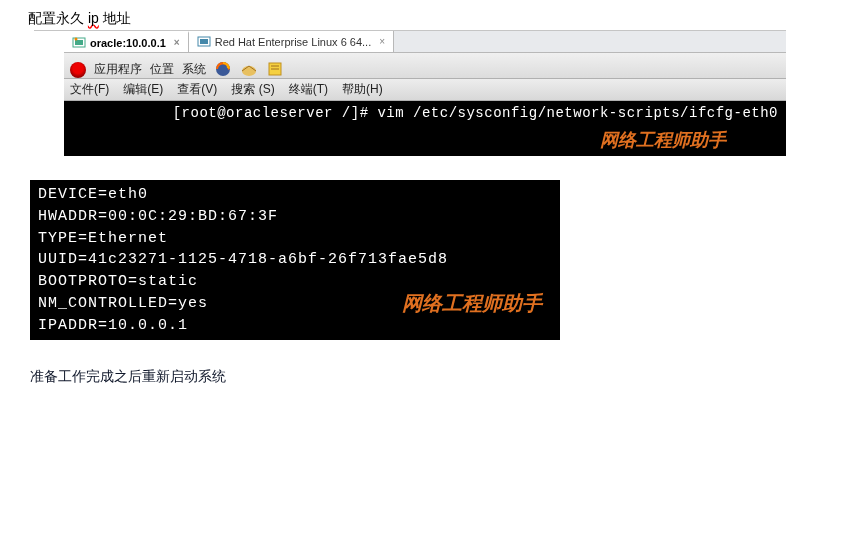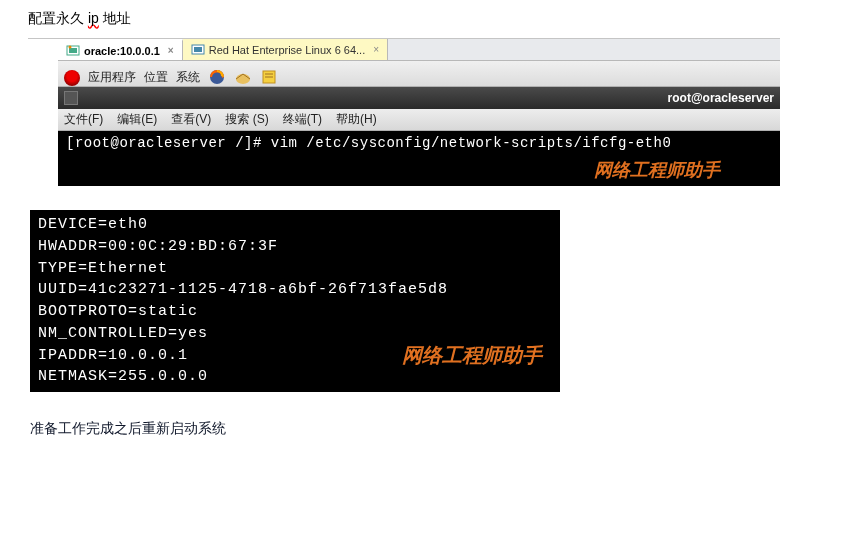--- a/index.html
+++ b/index.html
@@ -6,29 +6,29 @@
     body {
       font-family: "Microsoft YaHei", SimSun, sans-serif;
       background: #fff;
       width: 854px;
       height: 540px;
       padding: 10px 20px;
     }
     .doc-title {
       font-size: 14px;
       color: #000;
-      margin-bottom: 10px;
+      margin-bottom: 2px;
       padding-left: 8px;
     }
     .squiggle {
       text-decoration: underline wavy red;
       text-decoration-skip-ink: none;
     }
     .vm-window {
-      margin-left: 8px;
+      margin-left: 14px;
       width: 752px;
       border-top: 1px solid #c5c5c5;
       padding-left: 30px;
     }
     .tabs {
       display: flex;
       background: #e8eaed;
       height: 22px;
       border-bottom: 1px solid #b8b8b8;
     }
@@ -40,21 +40,21 @@
       height: 100%;
       border-right: 1px solid #b8b8b8;
       gap: 4px;
     }
     .tab.active {
       background: #fff;
       font-weight: bold;
       border-top: 2px solid #fff;
     }
     .tab.inactive {
-      background: #fef9c3;
+      background: #ffffff;
       color: #333;
     }
     .tab-icon {
       width: 14px;
       height: 14px;
       display: inline-flex;
       align-items: center;
       justify-content: center;
     }
     .tab-close {
@@ -126,20 +126,21 @@
       color: #222;
     }
     .terminal-body {
       background: #000;
       color: #fff;
       font-family: "Courier New", monospace;
       font-size: 14px;
       padding: 4px 8px 6px 8px;
       position: relative;
       min-height: 55px;
+      text-align: right;
     }
     .terminal-line {
       white-space: pre;
       letter-spacing: 0.5px;
     }
     .watermark {
       position: absolute;
       right: 60px;
       bottom: 4px;
       color: #e07020;
@@ -234,24 +235,20 @@
     </span>
     <span class="panel-icon">
       <svg width="18" height="18" viewBox="0 0 18 18">
           <rect x="3" y="3" width="12" height="12" fill="#f5d040" stroke="#c09020"></rect>
           <line x1="5" y1="6" x2="13" y2="6" stroke="#a07020"></line>
           <line x1="5" y1="9" x2="13" y2="9" stroke="#a07020"></line>
         </svg>
     </span>
   </div>
 
-  <div class="terminal-header">
-    <span class="terminal-header-icon"></span>
-    <span class="terminal-header-title">root@oracleserver</span>
-  </div>
 
   <div class="terminal-menu">
     <span class="terminal-menu-item">文件(F)</span>
     <span class="terminal-menu-item">编辑(E)</span>
     <span class="terminal-menu-item">查看(V)</span>
     <span class="terminal-menu-item">搜索 (S)</span>
     <span class="terminal-menu-item">终端(T)</span>
     <span class="terminal-menu-item">帮助(H)</span>
   </div>
 
@@ -263,17 +260,16 @@
 </div>
 
 <div class="config-block">
   <div class="config-line">DEVICE=eth0</div>
   <div class="config-line">HWADDR=00:0C:29:BD:67:3F</div>
   <div class="config-line">TYPE=Ethernet</div>
   <div class="config-line">UUID=41c23271-1125-4718-a6bf-26f713fae5d8</div>
   <div class="config-line">BOOTPROTO=static</div>
   <div class="config-line">NM_CONTROLLED=yes</div>
   <div class="config-line">IPADDR=10.0.0.1</div>
-  <div class="config-line">NETMASK=255.0.0.0</div>
   <div class="watermark2">网络工程师助手</div>
 </div>
 
 <div class="footer-text">准备工作完成之后重新启动系统</div>
 
 </body></html>

